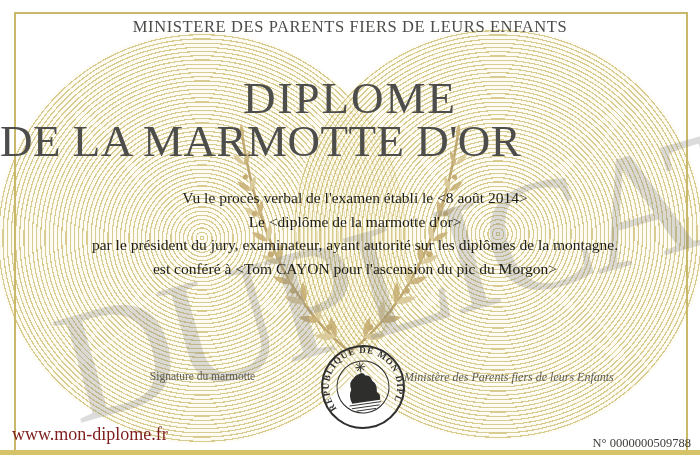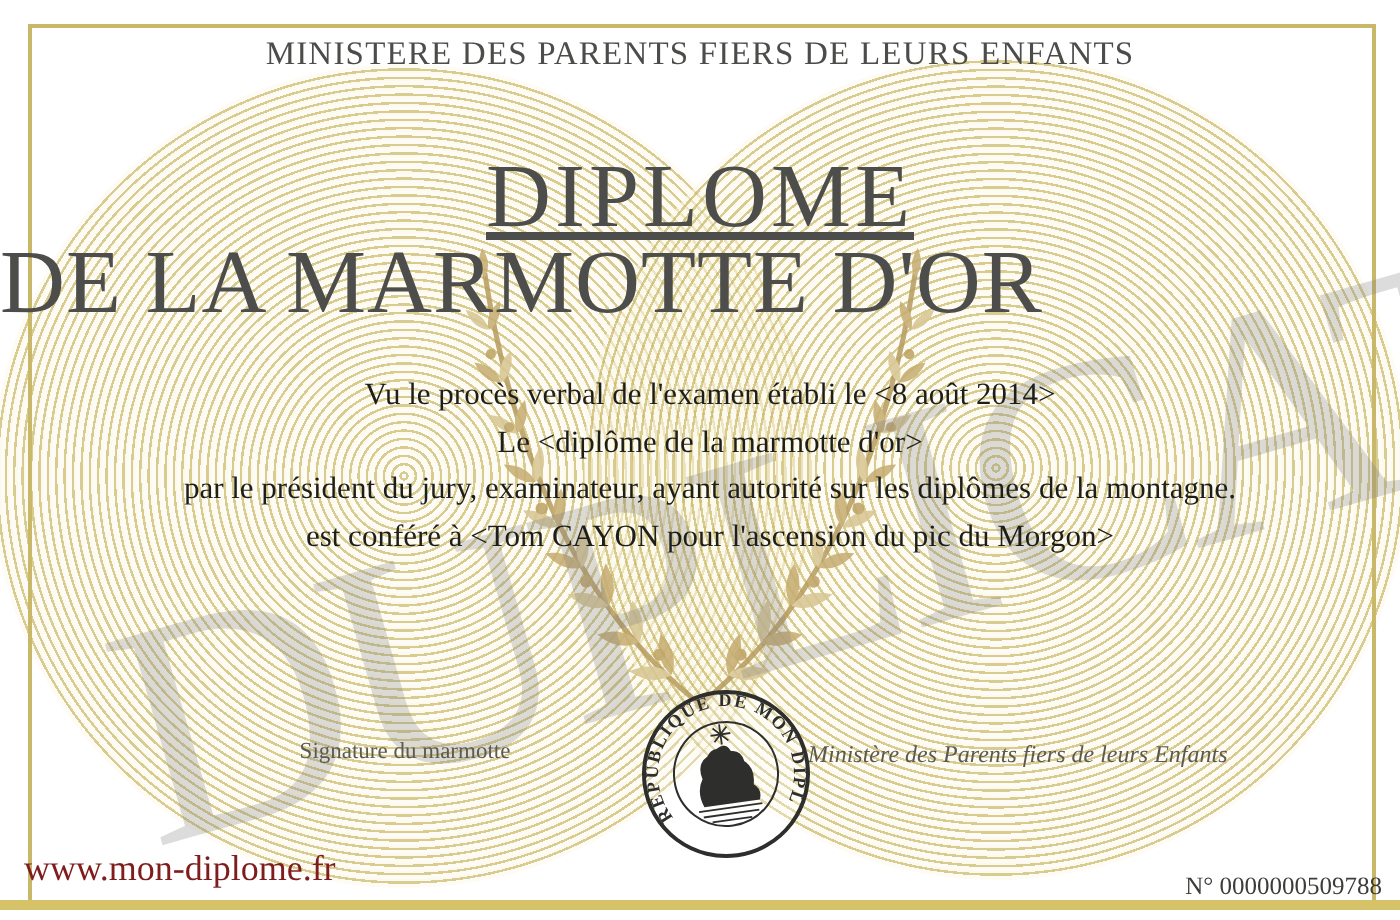--- a/index.html
+++ b/index.html
@@ -38,21 +38,21 @@
     pointer-events:none;
   }
   
   .txt { position:absolute; z-index:5; color:#1f1f1d;text-align:center; }
   .ministry-header {
     left:0; top:17px; width:700px; text-align:center;
     font-size:16.5px; letter-spacing:0.6px; color:#4c4c4a;
   }
   .title-1 {
     left:0; top:72px; width:700px; text-align:center;
-    font-size:45px; letter-spacing:2px; color:#4d4d4b;text-decoration:underline;
+    font-size:45px; letter-spacing:2px; color:#4d4d4b;
   }
   .title-2 {
     left:0; top:115px; width:700px; text-align:left;
     font-size:45px; letter-spacing:0.5px; color:#4d4d4b;
   }
   .body-lines { left:65px; top:186px; width:580px; font-size:15.5px; line-height:23.5px; color:#1d1d1b; }
   .rights-line { left:112px; top:311px; font-size:15.5px; color:#1d1d1b; }
   .sig-label { left:100px; top:370px; width:205px; text-align:center; font-size:11.5px; color:#5a5952; }
   .min-label { left:404px; top:370px; font-size:12px; color:#5a5952;font-style:italic; }
   .footer-url { left:12px; top:424px; font-size:18px; color:#7f1d1d; }

